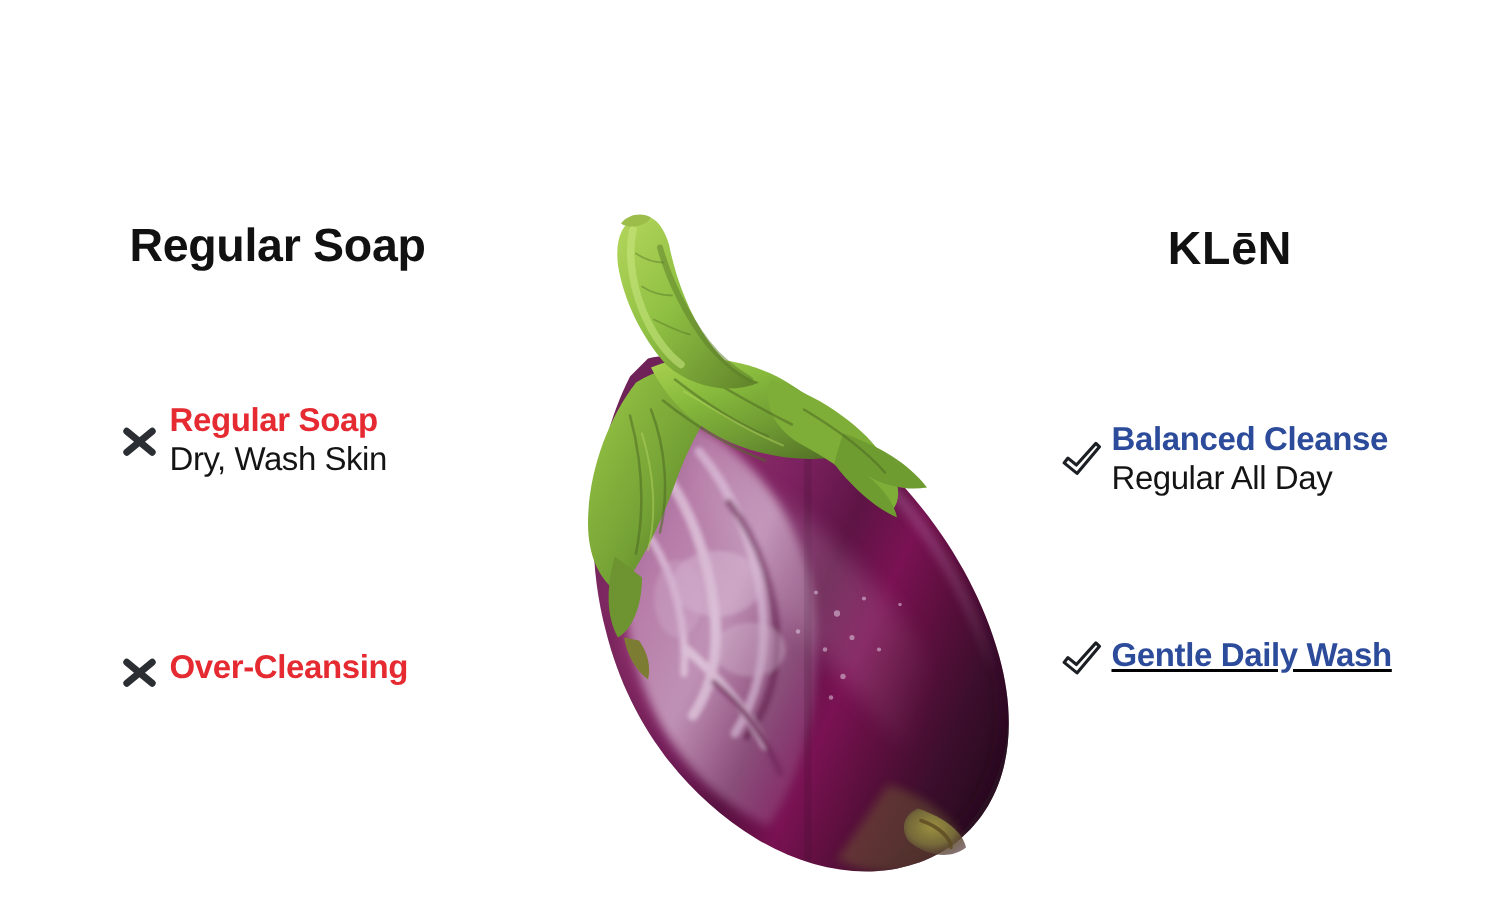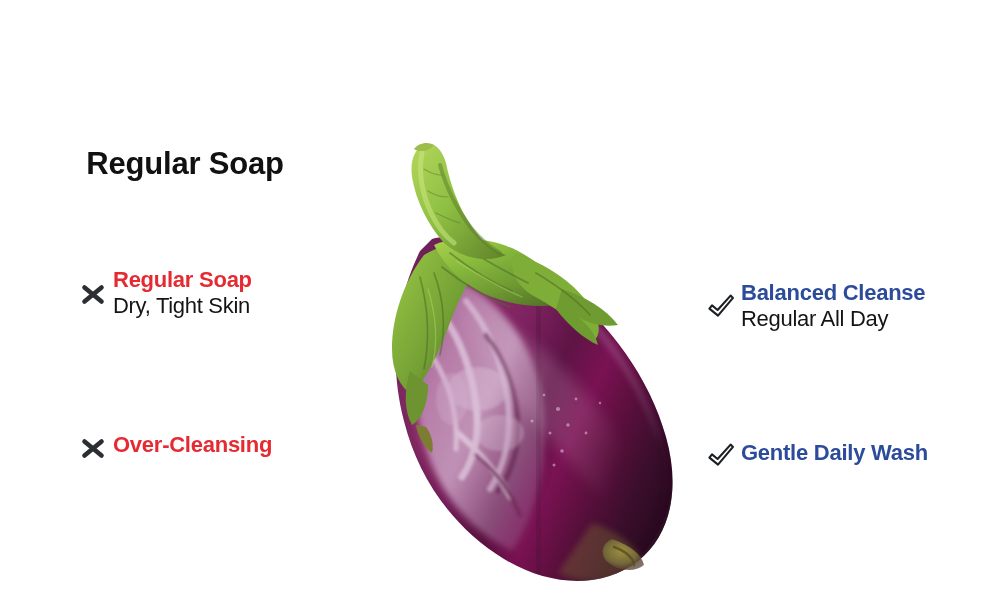--- a/index.html
+++ b/index.html
@@ -48,21 +48,21 @@
     position: absolute;
     display: flex;
     align-items: center;
   }
   .feature-left  { left: 78px; }
   .feature-right { left: 706px; }
 
   #feature-l1 { top: 221px; }
   #feature-l2 { top: 382px; text-align: right; }
   #feature-r1 { top: 234px; align-items: center; }
-  #feature-r2 { top: 390px; }
+  #feature-r2 { top: 374px; text-decoration: underline; }
 
   .feat-icon {
     flex: 0 0 auto;
     width: 30px;
     height: 34px;
     display: block;
     margin-right: 5px;
   }
   .feat-text { line-height: 1.0; }
 
@@ -95,33 +95,34 @@
   }
   #produce svg { display: block; width: 100%; height: 100%; }
 </style>
 </head>
 <body>
 
 <div id="canvas">
 
   <div id="heading-left" class="col-heading">Regular Soap</div>
 
+  <div id="heading-right" class="col-heading">KLēN</div>
 
   <div id="feature-l1" class="feature feature-left">
     <span class="feat-icon">
       <svg viewBox="0 0 30 34" xmlns="http://www.w3.org/2000/svg">
         <g stroke="#2b2f33" stroke-width="4.6" stroke-linecap="round">
           <line x1="6.5" y1="11.5" x2="23.5" y2="25.5"></line>
           <line x1="23.5" y1="11.5" x2="6.5" y2="25.5"></line>
         </g>
       </svg>
     </span>
     <span class="feat-text">
       <span class="feat-title title-neg">Regular Soap</span>
-      <span class="feat-sub">Dry, Tight Skin</span>
+      <span class="feat-sub">Dry, Wash Skin</span>
     </span>
   </div>
 
   <div id="feature-l2" class="feature feature-left">
     <span class="feat-icon">
       <svg viewBox="0 0 30 34" xmlns="http://www.w3.org/2000/svg">
         <g stroke="#2b2f33" stroke-width="4.6" stroke-linecap="round">
           <line x1="6.5" y1="11.5" x2="23.5" y2="25.5"></line>
           <line x1="23.5" y1="11.5" x2="6.5" y2="25.5"></line>
         </g>

